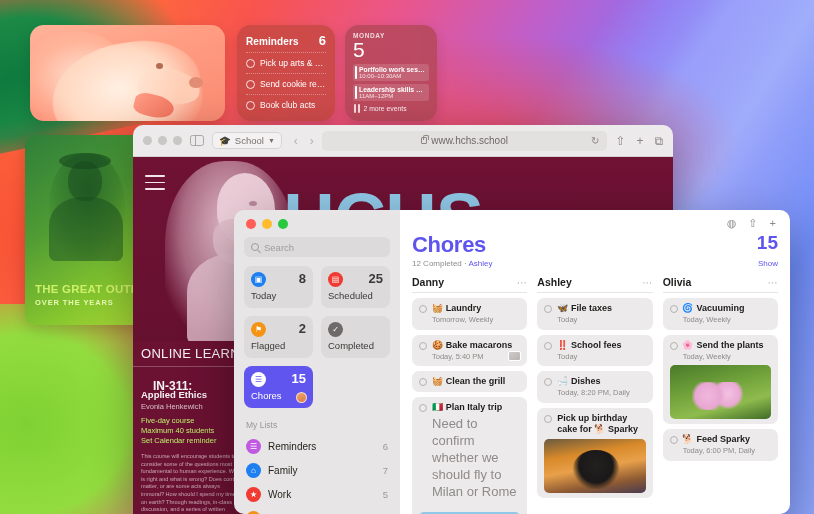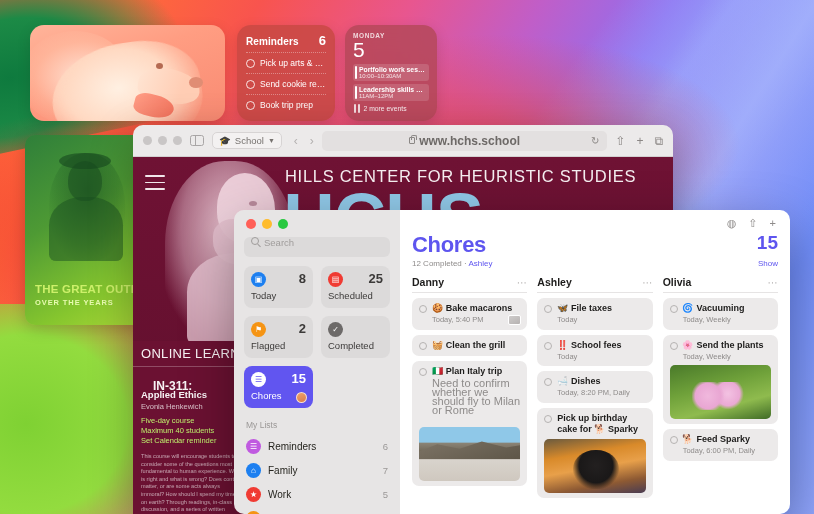--- a/index.html
+++ b/index.html
@@ -172,21 +172,21 @@
     border: 1px solid #d7d4d4; border-radius: 5px; padding: 2px 6px;
     background: #f3f1f1;
   }
   .sf-profile span { font-size: 9.5px; color: #76726f; }
   .sf-nav { display: flex; gap: 12px; color: #b4b1b0; font-size: 12px; margin-left: 4px; }
   .sf-url {
     flex: 1; height: 20px; background: #e3e0e0; border-radius: 5px;
     display: flex; align-items: center; justify-content: center; gap: 4px;
     position: relative;
   }
-  .sf-url .u { font-size: 12px; color: #6d6967; font-weight: bold; }
+  .sf-url .u { font-size: 10px; color: #6d6967; }
   .sf-lock { width: 6px; height: 7px; border: 1.2px solid #8b8785; border-radius: 1px; position: relative; }
   .sf-lock:before { content:""; position:absolute; left:1px; top:-3px; width:4px; height:4px; border:1.2px solid #8b8785; border-bottom:none; border-radius:2px 2px 0 0; }
   .sf-reload { position: absolute; right: 8px; font-size: 10px; color: #8b8785; }
   .sf-right { display: flex; gap: 11px; align-items: center; color: #8b8785; font-size: 12px; }
 
   .sf-page { height: 357px; background: #6b1132; position: relative; overflow: hidden; }
   .hero { position: absolute; inset: 0; background: linear-gradient(180deg, #6f1234 0%, #5e0f2c 100%); }
   .hero-hamb { position: absolute; left: 12px; top: 18px; width: 20px; }
   .hero-hamb i { display: block; height: 1.6px; background: rgba(255,255,255,.9); margin-bottom: 5px; border-radius: 1px; }
   .hero-title {
@@ -247,21 +247,21 @@
   .ra-sidebar {
     width: 166px; background: #e7e5e5; padding: 0 10px;
     position: relative;
   }
   .ra-tl { display: flex; gap: 6px; padding: 9px 2px 8px 2px; }
   .ra-tl i { width: 10px; height: 10px; border-radius: 50%; display: block; }
   .tl-red { background: #ff5f57; } .tl-yel { background: #febc2e; } .tl-grn { background: #28c840; }
 
   .ra-search {
     height: 20px; background: #dcdada; border-radius: 6px;
-    display: flex; gap: 5px; padding: 0 7px; margin-bottom: 9px;
+    display: flex; align-items: center; gap: 5px; padding: 0 7px; margin-bottom: 9px;
   }
   .ra-search .ph { font-size: 9.5px; color: #a09d9c; }
   .magn { width: 8px; height: 8px; border: 1.3px solid #a09d9c; border-radius: 50%; position: relative; flex: none; }
   .magn:after { content:""; position: absolute; right: -3px; bottom: -2.5px; width: 4px; height: 1.3px; background: #a09d9c; transform: rotate(45deg); }
 
   .ra-grid { display: grid; grid-template-columns: 1fr 1fr; gap: 8px; }
   .ra-card {
     background: #dcdada; border-radius: 8px; padding: 6px 7px 6px 7px; height: 42px;
     position: relative;
   }
@@ -315,21 +315,21 @@
   .ra-col-dots { font-size: 10px; color: #b3b0af; letter-spacing: .5px; }
 
   .task {
     background: #eceaea; border-radius: 7px; padding: 5px 7px; margin-bottom: 5px;
     position: relative;
   }
   .task-main { display: flex; align-items: flex-start; gap: 5px; }
   .task-circ { width: 8px; height: 8px; border: 1px solid #b6b3b2; border-radius: 50%; flex: none; margin-top: 2px; }
   .task-txt { font-size: 9px; font-weight: 700; color: #1d1c1b; line-height: 11px; }
   .task-sub { font-size: 7.5px; color: #8e8b8a; margin: 1px 0 0 13px; line-height: 9.5px; }
-  .task-note { font-size: 11px; color: #8e8b8a; margin: 2px 0 12px 13px; line-height: 9px; }
+  .task-note { font-size: 13px; color: #8e8b8a; margin: 2px 0 12px 13px; line-height: 17px; }
   .task-badge {
     position: absolute; right: 6px; bottom: 5px;
     width: 13px; height: 10px; border-radius: 2px;
     background: linear-gradient(150deg,#cfcccb,#b6b2b1);
     border: 1px solid #fff;
   }
   .task-photo { height: 54px; border-radius: 5px; margin-top: 4px; overflow: hidden; position: relative; }
   .ph-greece { background: linear-gradient(180deg,#8fc8e8 0%,#8fc8e8 28%,#8a8375 30%,#6d6454 48%,#d8d3cc 62%,#cfc8bf 100%); }
   .ph-greece:after {
     content:""; position: absolute; left: 0; right: 0; top: 26%; height: 34%;
@@ -382,21 +382,21 @@
     <div class="rw-row">
       <div class="rw-circle"></div>
       <div class="rw-text">Pick up arts &amp; cr...</div>
     </div>
     <div class="rw-row">
       <div class="rw-circle"></div>
       <div class="rw-text">Send cookie reci...</div>
     </div>
     <div class="rw-row">
       <div class="rw-circle"></div>
-      <div class="rw-text">Book trip prep</div>
+      <div class="rw-text">Book club acts</div>
     </div>
   </div>
 
   <div class="widget" id="calendar-widget">
     <div class="cal-dow">MONDAY</div>
     <div class="cal-day">5</div>
     <div class="cal-ev">
       <div class="cal-ev-t">Portfolio work session</div>
       <div class="cal-ev-s">10:00–10:30AM</div>
     </div>
@@ -457,21 +457,20 @@
         <div class="statue-body"></div>
         <div class="statue-head"></div>
         <div class="statue-beard"></div>
         <div class="statue-eye"></div>
       </div>
       <div class="hero-hamb">
           <i></i>
           <i></i>
           <i></i>
         </div>
-      <div class="hero-title">HILLS CENTER FOR HEURISTIC STUDIES</div>
       <div class="hero-big">HCHS</div>
 
       <div class="course-panel"></div>
       <div class="online-bar">ONLINE LEARNING</div>
       <div class="course-id">IN-311:</div>
       <div class="course-name">Applied Ethics</div>
       <div class="course-prof">Evonia Henkewich</div>
       <div class="course-meta" style="white-space:pre-line">Five-day course
 Maximum 40 students
 Set Calendar reminder</div>
@@ -579,20 +578,27 @@
       </div>
 
       <div class="ra-cols">
 
         <div class="ra-col">
           <div class="ra-col-head">
             <span class="ra-col-name">Danny</span>
             <span class="ra-col-dots">⋯</span>
           </div>
 
+          <div class="task">
+            <div class="task-main">
+              <span class="task-circ"></span>
+              <span class="task-txt"><span>🧺</span> <span>Laundry</span></span>
+            </div>
+            <div class="task-sub">Tomorrow, Weekly</div>
+          </div>
 
           <div class="task">
             <div class="task-main">
               <span class="task-circ"></span>
               <span class="task-txt"><span>🍪</span> <span>Bake macarons</span></span>
             </div>
             <div class="task-sub">Today, 5:40 PM</div>
             <div class="task-badge"></div>
           </div>
 

